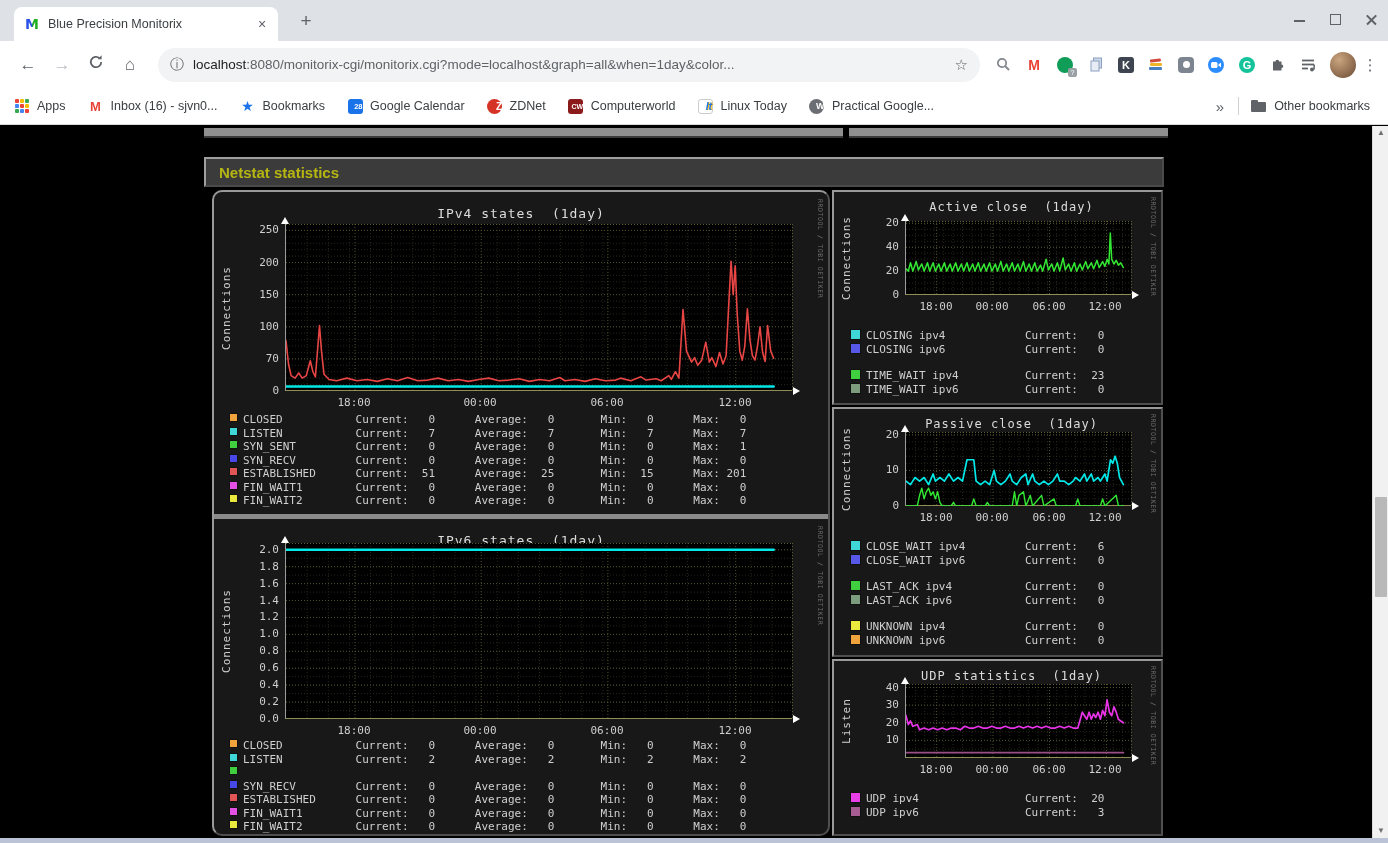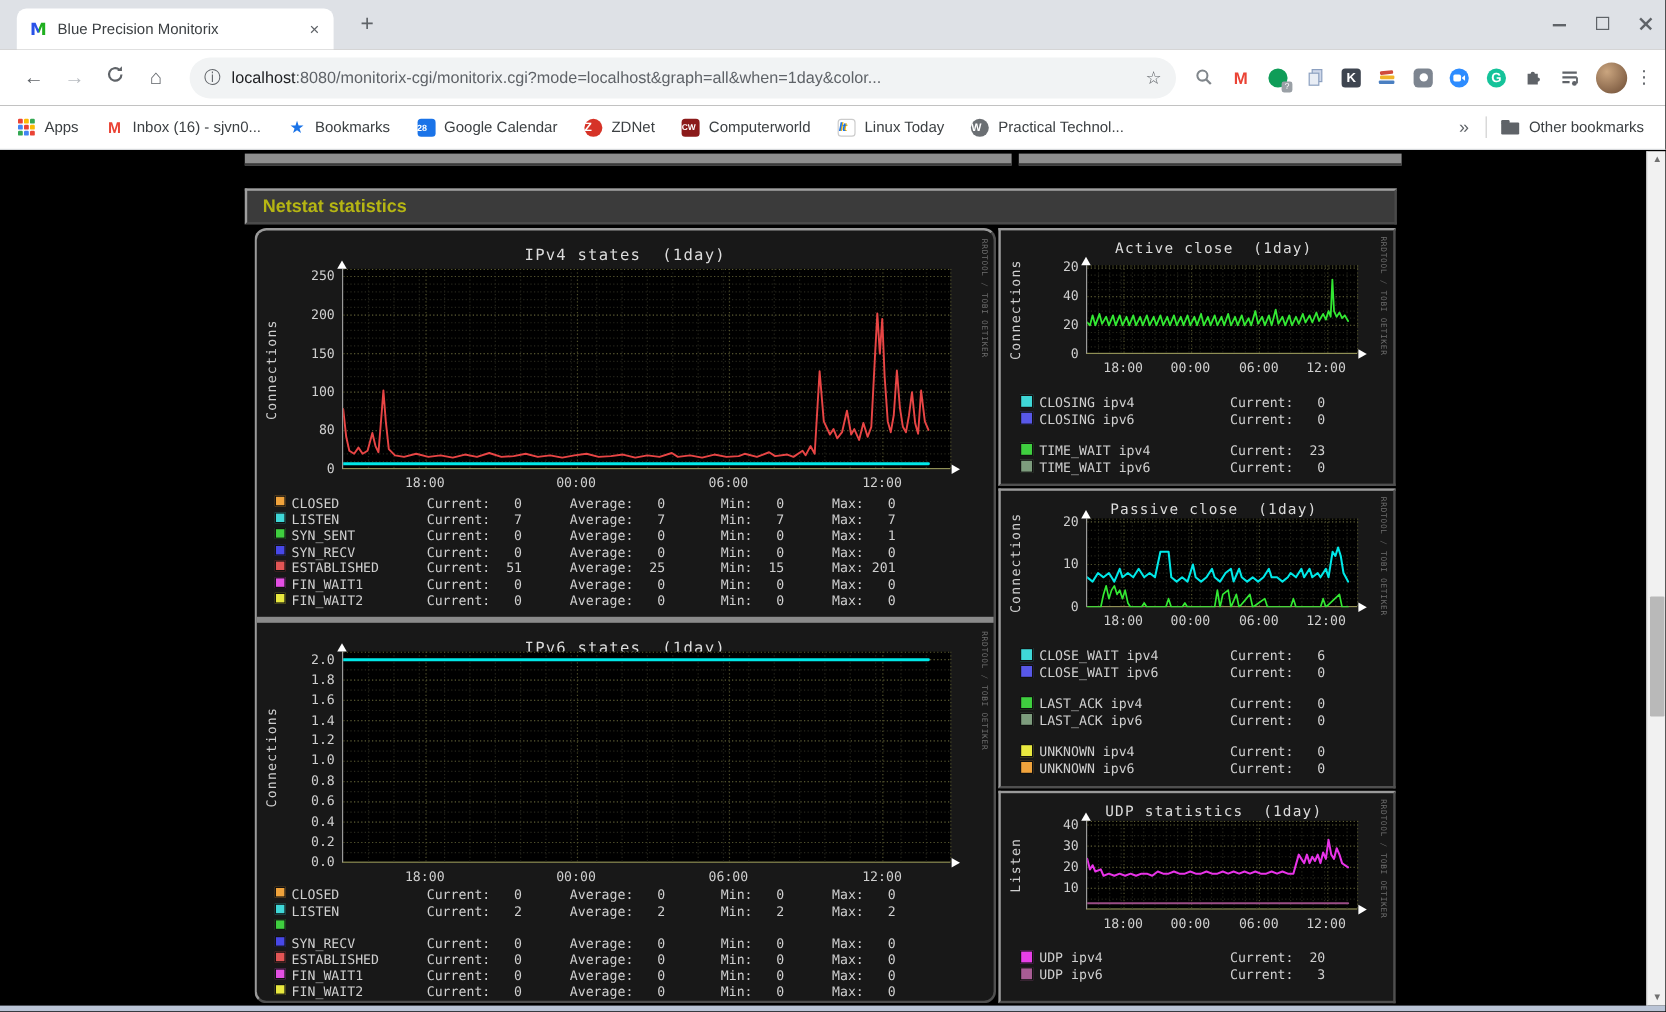--- a/index.html
+++ b/index.html
@@ -36,21 +36,21 @@
   .circle { border-radius:50%; width:16px; height:16px; display:flex; align-items:center; justify-content:center; }
   .badge { position:absolute; right:-3px; bottom:-3px; width:9px; height:9px; background:#9aa0a6; color:#fff; font-size:7px; border-radius:2px; text-align:center; line-height:9px; }
   .avatar { width:26px; height:26px; border-radius:50%; background:radial-gradient(circle at 35% 30%, #caa57f, #6b4a33); margin:0 6px; }
   .menu3 { width:16px; height:26px; color:#5f6368; font-size:15px; line-height:26px; text-align:center; }
 
   .bmbar { position:absolute; left:0; top:88px; width:100%; height:37px; background:#fff; border-bottom:1px solid #d7d9dc; display:flex; align-items:center; padding:0 14px; font-size:12.5px; color:#3c4043; }
   .bm { display:flex; align-items:center; margin-right:22px; white-space:nowrap; }
   .bm .ic { width:16px; height:16px; margin-right:7px; display:flex; align-items:center; justify-content:center; flex:none; }
   .appsgrid { display:grid; grid-template-columns:repeat(3,4px); grid-gap:1px; }
   .appsgrid i { width:4px; height:4px; border-radius:1px; }
-  .sq { width:15px; height:15px; border-radius:3px; color:#fff; font-weight:bold; display:flex; align-items:center; justify-content:flex-start; }
+  .sq { width:15px; height:15px; border-radius:3px; color:#fff; font-weight:bold; display:flex; align-items:center; justify-content:flex-end; }
   .spacer { flex:1; }
   .chev { color:#5f6368; font-size:15px; margin-right:14px; }
   .vdiv { width:1px; height:18px; background:#d0d0d0; margin-right:12px; }
   .folder { width:16px; height:12px; margin-right:7px; position:relative; }
   .folder:before { content:""; position:absolute; left:0; top:0; width:7px; height:3px; background:#5f6368; border-radius:1px 1px 0 0; }
   .folder:after { content:""; position:absolute; left:0; top:2px; width:15px; height:10px; background:#5f6368; border-radius:1px; }
 
   
   .pagearea { position:absolute; left:0; top:126px; width:1388px; height:712px; background:#000; }
   .edge-strip { position:absolute; top:2px; height:10px; background:#8f8f8f; border-bottom:2px solid #3a3a3a; }
@@ -267,21 +267,21 @@
           </span>
         </span>
       <span>Linux Today</span>
     </span>
     <span class="bm">
       <span class="ic">
           <span class="sq" style="background:#6b6f73;border-radius:50%;font-size:9px">
             <span>W</span>
           </span>
         </span>
-      <span>Practical Technol...</span>
+      <span>Practical Google...</span>
     </span>
     <span class="spacer"></span>
     <span class="chev">»</span>
     <span class="vdiv"></span>
     <span class="bm" style="margin-right:4px">
       <span class="folder"></span>
       <span>Other bookmarks</span>
     </span>
   </div>
 
@@ -360,21 +360,21 @@
               <line x1="506.5" y1="0" x2="506.5" y2="167" stroke="#5c5c30" stroke-width="1" stroke-dasharray="1,2"></line>
               <polyline points="0.0,116.9 2.5,140.02 5.1,151.58 9.1,154.15 12.7,149.02 16.2,154.15 20.3,151.58 24.3,136.81 26.9,147.73 29.4,152.87 31.9,122.04 33.5,101.48 35.5,127.18 38.0,150.3 43.1,155.44 50.7,156.72 60.8,154.15 71.0,156.72 81.1,155.44 91.3,157.37 101.4,154.8 111.5,156.72 121.7,153.51 131.8,156.72 142.0,156.08 152.1,154.15 162.2,156.72 172.4,155.44 182.5,157.37 192.7,155.44 202.8,154.15 212.9,156.72 223.1,156.08 233.2,154.8 243.4,157.37 253.5,155.44 263.6,156.72 273.8,153.51 278.9,156.72 289.0,155.44 299.1,157.37 309.3,154.8 319.4,156.72 329.6,156.08 334.6,154.15 344.8,156.72 354.9,152.87 360.0,156.08 370.1,154.8 375.2,156.72 382.8,151.58 385.3,155.44 389.4,147.73 392.9,154.15 397.0,85.43 400.5,127.18 405.6,138.1 408.6,133.6 411.7,141.31 415.7,136.17 419.8,118.18 423.3,138.1 425.9,133.6 429.9,142.59 433.5,128.46 437.0,140.02 440.1,131.67 443.1,73.87 445.1,37.25 447.2,70.65 449.2,41.75 451.2,89.92 453.8,127.18 456.3,136.17 458.8,122.04 461.4,84.78 463.9,115.62 466.4,131.67 469.0,136.17 471.5,122.04 474.0,102.77 476.6,128.46 479.1,137.45 481.6,101.48 484.7,127.18 487.7,134.24" fill="none" stroke="#e84545" stroke-width="1.6" stroke-linejoin="round" stroke-linecap="round"></polyline>
               <polyline points="0.0,162.5 487.7,162.5" fill="none" stroke="#00e8e8" stroke-width="2.4" stroke-linejoin="round" stroke-linecap="round"></polyline>
             </svg></div>
           <div class="arr-up" style="left:66px;top:23px"></div>
           <div class="arr-right" style="left:578px;top:193px"></div>
           <div class="g-ytick" style="left:20px;top:30.42px">250</div>
           <div class="g-ytick" style="left:20px;top:62.53999999999999px">200</div>
           <div class="g-ytick" style="left:20px;top:94.65px">150</div>
           <div class="g-ytick" style="left:20px;top:126.76999999999998px">100</div>
-          <div class="g-ytick" style="left:20px;top:158.88px">80</div>
+          <div class="g-ytick" style="left:20px;top:158.88px">70</div>
           <div class="g-ytick" style="left:20px;top:191px">0</div>
           <div class="g-xtick" style="left:113px;top:202px">18:00</div>
           <div class="g-xtick" style="left:239px;top:202px">00:00</div>
           <div class="g-xtick" style="left:366px;top:202px">06:00</div>
           <div class="g-xtick" style="left:494px;top:202px">12:00</div>
           <div class="g-legend" style="top:219px">
             <div class="lg-row">
               <span class="sw" style="background:#f0a33c"></span>
               <span class="lg-txt">CLOSED           Current:   0      Average:   0       Min:   0      Max:   0</span>
             </div>

